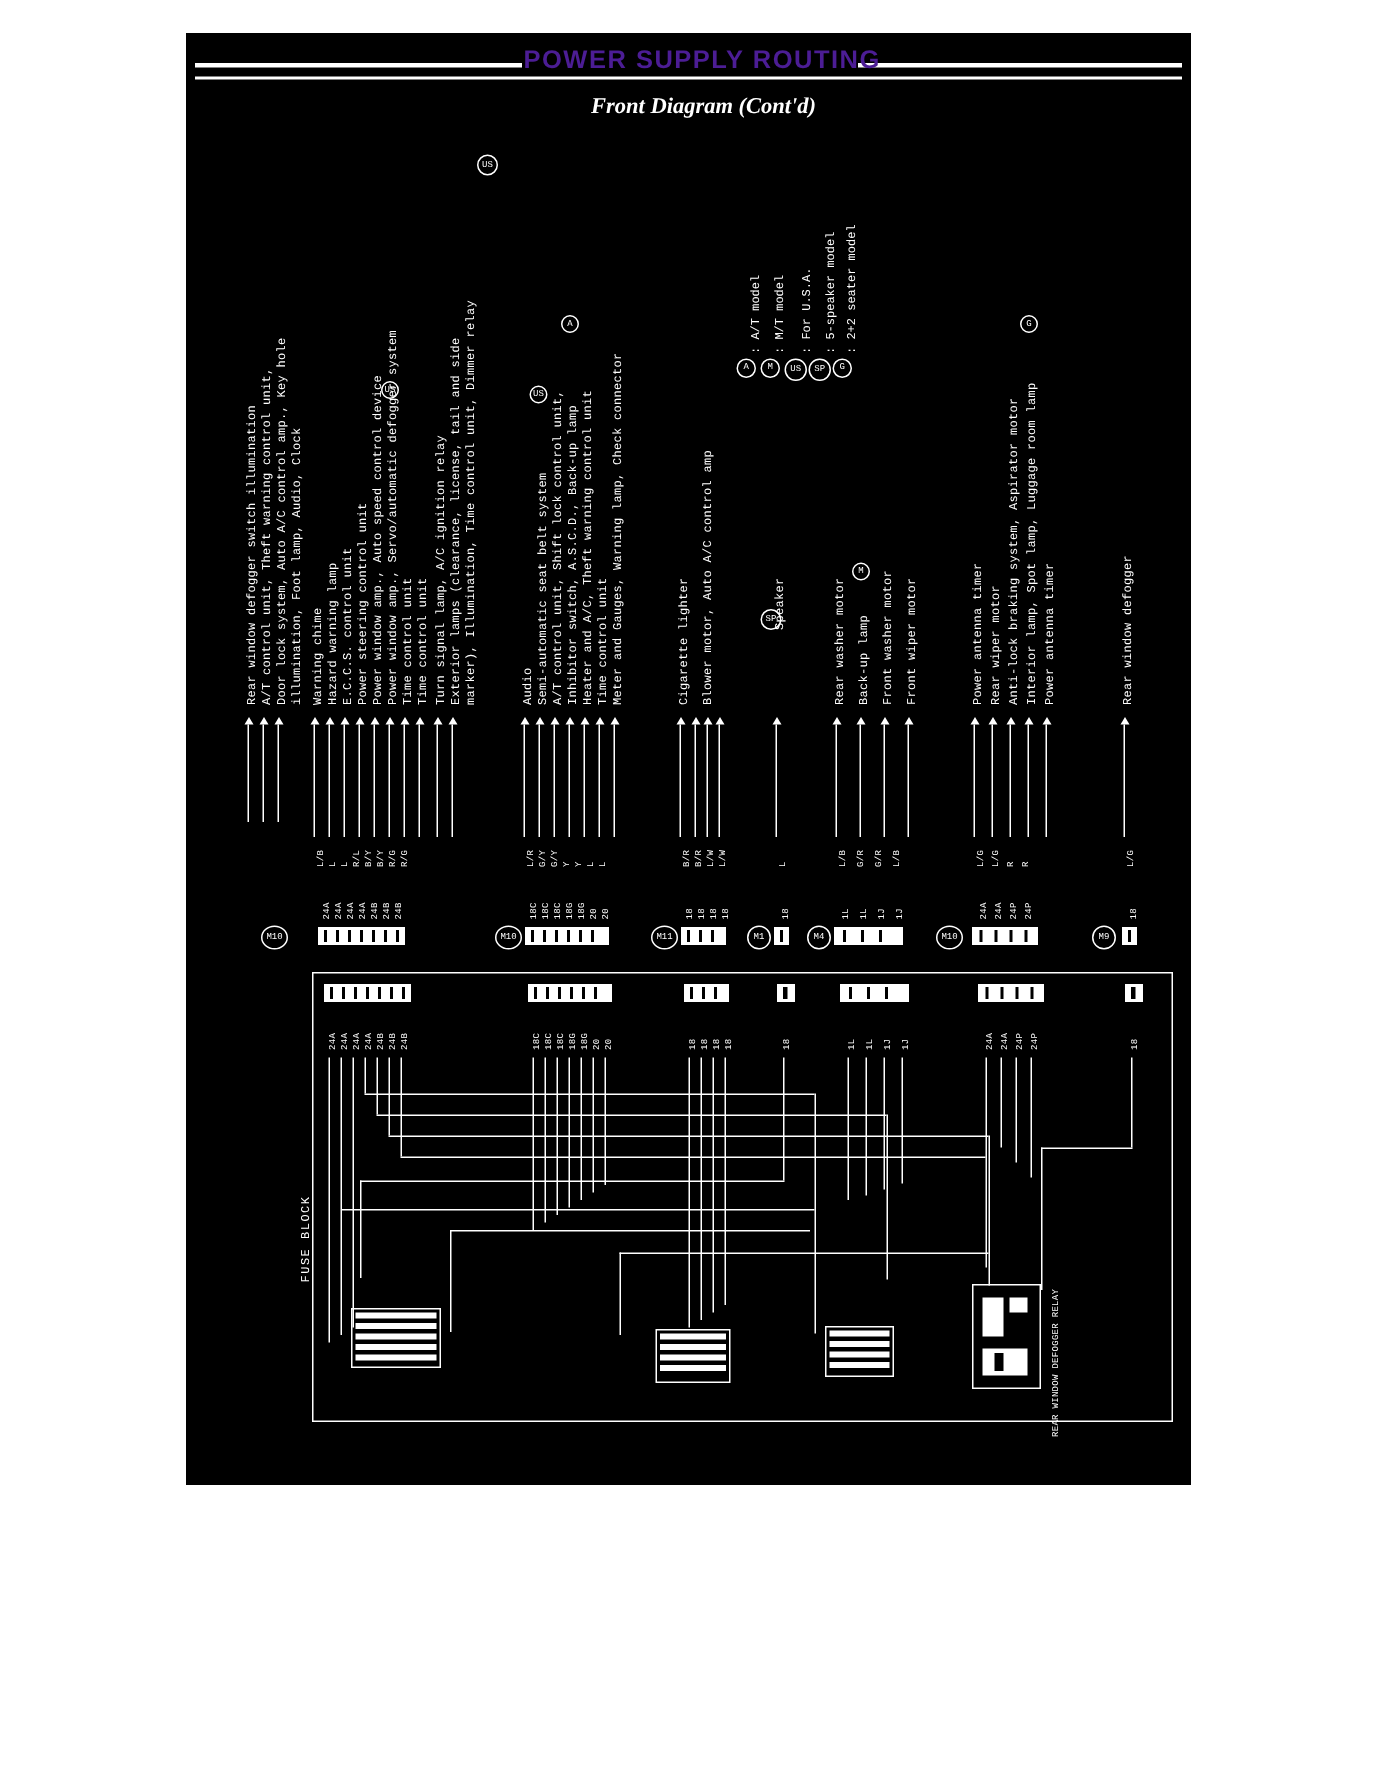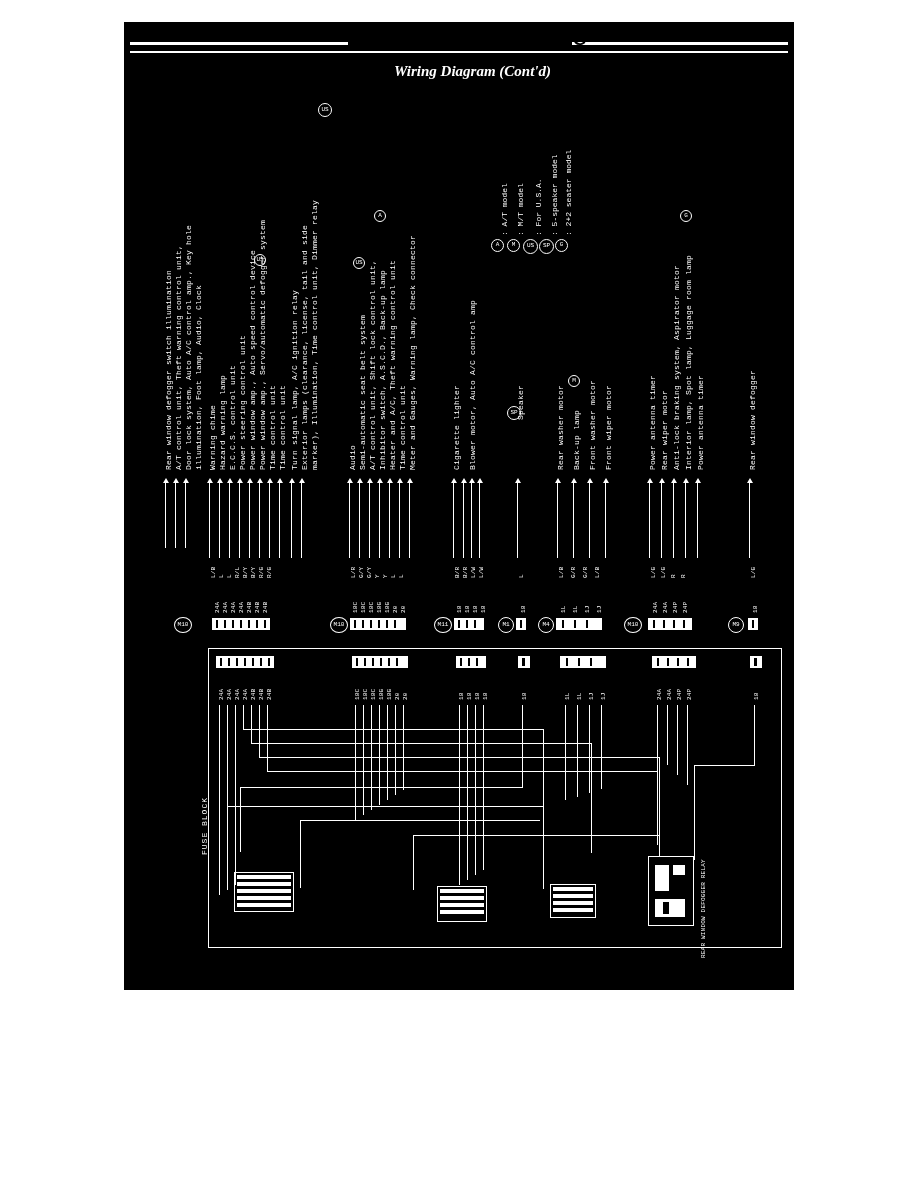--- a/index.html
+++ b/index.html
@@ -16,21 +16,21 @@
     left:124px;top:22px;
     width:670px;height:968px;
     background:#000000;
   }
   .hdr-rule{
     position:absolute;
     background:#ffffff;
   }
   .title{
     position:absolute;
-    color:#000000;
+    color:#4c1d95;
     font-family:"Liberation Sans", sans-serif;
     font-weight:bold;
     letter-spacing:1px;
     white-space:nowrap;
     text-align:right;
   }
   .subtitle{
     position:absolute;
     color:#ffffff;
     font-family:"Liberation Serif", serif;
@@ -119,21 +119,21 @@
 
 <div id="page">
 
   <div class="sheet"></div>
 
   <div class="hdr-rule" style="left:130px;top:42px;width:218px;height:3px;"></div>
   <div class="hdr-rule" style="left:572px;top:42px;width:216px;height:3px;"></div>
   <div class="hdr-rule" style="left:130px;top:51px;width:658px;height:2px;"></div>
 
   <div class="title" style="left:349px;top:30px;font-size:17px;">POWER SUPPLY ROUTING</div>
-  <div class="subtitle" style="left:394px;top:63px;font-size:15px;">Wiring Diagram (Cont'd)</div>
+  <div class="subtitle" style="left:394px;top:63px;font-size:15px;">Front Diagram (Cont'd)</div>
 
   <div class="footer" style="left:440px;top:973px;">EL-6</div>
 
   <div class="vlabel" style="left:164px;top:470px;">Rear window defogger switch illumination</div>
   <div class="vlabel" style="left:174px;top:470px;">A/T control unit, Theft warning control unit,</div>
   <div class="vlabel" style="left:184px;top:470px;">Door lock system, Auto A/C control amp., Key hole</div>
   <div class="vlabel" style="left:194px;top:470px;">illumination, Foot lamp, Audio, Clock</div>
 
   <div class="vlabel" style="left:208px;top:470px;">Warning chime</div>
   <div class="vlabel" style="left:218px;top:470px;">Hazard warning lamp</div>

